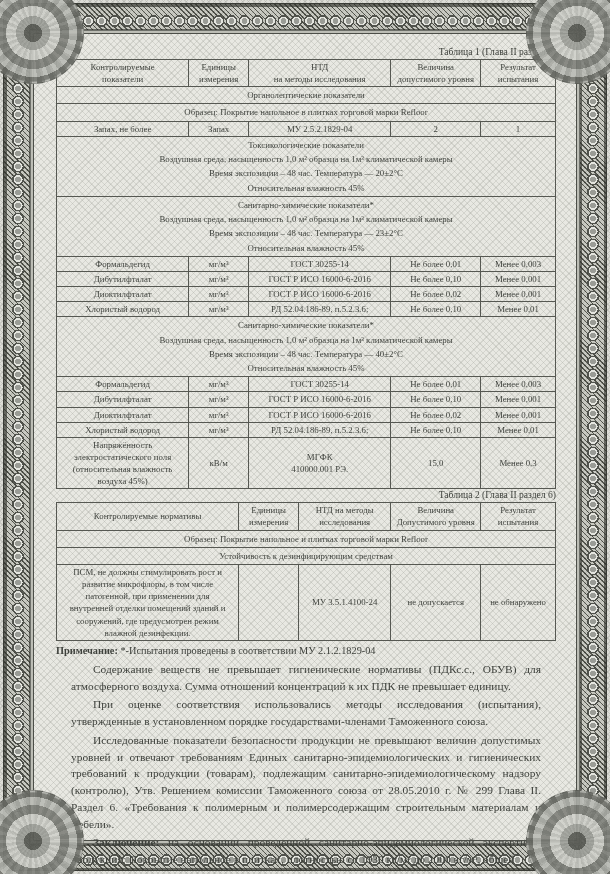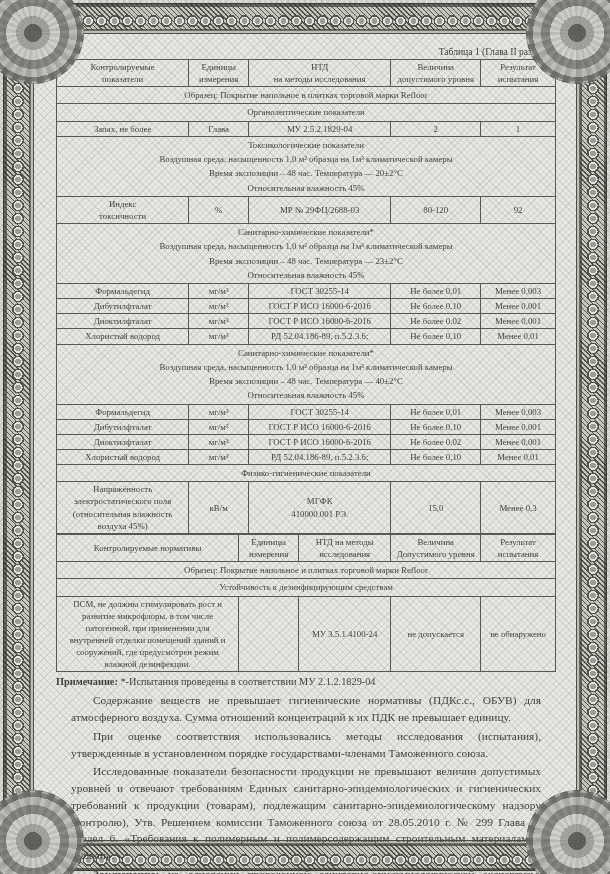--- a/index.html
+++ b/index.html
@@ -122,72 +122,54 @@
             </th>
             <th>
               <div>Результат</div>
               <div>испытания</div>
             </th>
           </tr>
         </thead>
         <tbody>
           <tr>
             <td colspan="5" class="section-cell">
+              <div>Органолептические показатели</div>
+            </td>
+          </tr>
+          <tr>
+            <td colspan="5" class="section-cell">
               <div>Образец: Покрытие напольное в плитках торговой марки Refloor</div>
             </td>
           </tr>
           <tr>
-            <td colspan="5" class="section-cell">
-              <div>Органолептические показатели</div>
-            </td>
-          </tr>
-          <tr>
             <td>
               <div>Запах, не более</div>
             </td>
             <td>
-              <div>Глава</div>
+              <div>Запах</div>
             </td>
             <td>
               <div>МУ 2.5.2.1829-04</div>
             </td>
             <td>
               <div>2</div>
             </td>
             <td>
               <div>1</div>
             </td>
           </tr>
           <tr>
             <td colspan="5" class="section-cell">
               <div>Токсикологические показатели</div>
               <div>Воздушная среда, насыщенность 1,0 м² образца на 1м³  климатической камеры</div>
               <div>Время экспозиции – 48 час. Температура — 20±2°С</div>
               <div>Относительная влажность 45%</div>
             </td>
           </tr>
           <tr>
-            <td>
-              <div>Индекс</div>
-              <div>токсичности</div>
-            </td>
-            <td>
-              <div>%</div>
-            </td>
-            <td>
-              <div>МР № 29ФЦ/2688-03</div>
-            </td>
-            <td>
-              <div>80-120</div>
-            </td>
-            <td>
-              <div>92</div>
-            </td>
-          </tr>
-          <tr>
             <td colspan="5" class="section-cell">
               <div>Санитарно-химические показатели*</div>
               <div>Воздушная среда, насыщенность 1,0 м² образца на 1м³  климатической камеры</div>
               <div>Время экспозиции – 48 час. Температура — 23±2°С</div>
               <div>Относительная влажность 45%</div>
             </td>
           </tr>
           <tr>
             <td>
               <div>Формальдегид</div>
@@ -326,25 +308,20 @@
               <div>РД 52.04.186-89, п.5.2.3.6;</div>
             </td>
             <td>
               <div>Не более 0,10</div>
             </td>
             <td>
               <div>Менее 0,01</div>
             </td>
           </tr>
           <tr>
-            <td colspan="5" class="section-cell">
-              <div>Физико-гигиенические показатели</div>
-            </td>
-          </tr>
-          <tr>
             <td>
               <div>Напряжённость</div>
               <div>электростатического поля</div>
               <div>(относительная влажность</div>
               <div>воздуха 45%)</div>
             </td>
             <td>
               <div>кВ/м</div>
             </td>
             <td>
@@ -355,20 +332,21 @@
               <div>15,0</div>
             </td>
             <td>
               <div>Менее 0,3</div>
             </td>
           </tr>
         </tbody>
       </table>
 
     <div class="tbl-gap"></div>
+    <div class="caption">Таблица 2 (Глава II раздел 6)</div>
     <table class="t2">
         <colgroup>
           <col class="c0">
           <col class="c1">
           <col class="c2">
           <col class="c3">
           <col class="c4">
         </colgroup>
         <thead>
           <tr>

